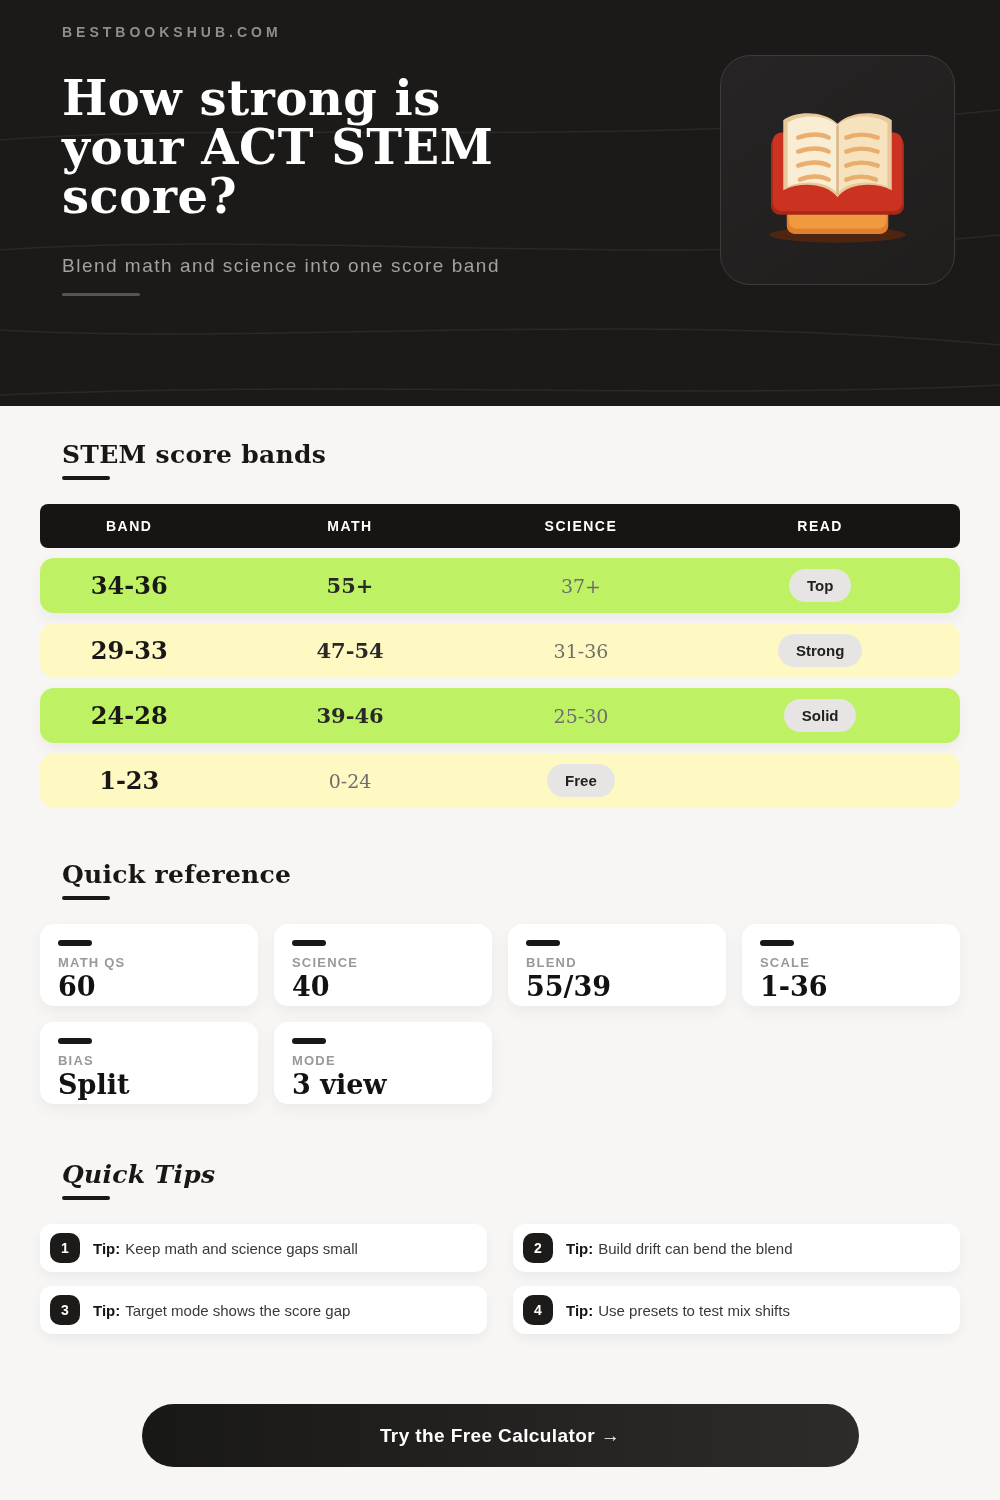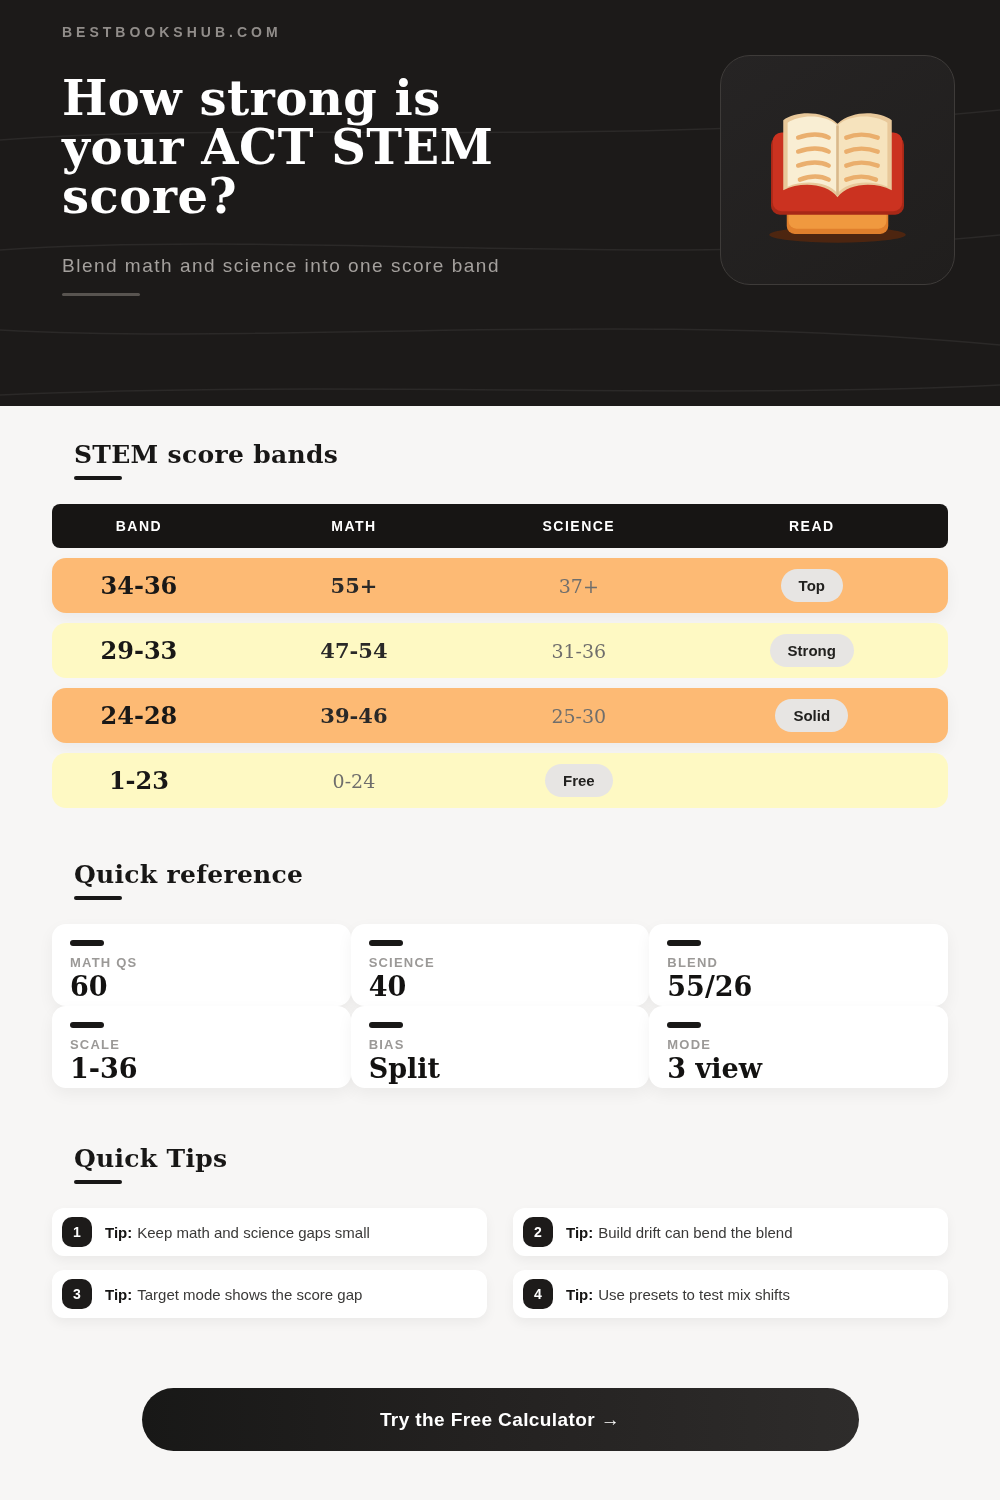--- a/index.html
+++ b/index.html
@@ -48,21 +48,21 @@
   .icon-tile {
     position:absolute; top:55px; right:45px;
     width:235px; height:230px;
     background:linear-gradient(145deg,#262424,#201e1d);
     border:1px solid #3e3b39;
     border-radius:30px;
     display:flex; align-items:center; justify-content:center;
   }
 
   
-  .content { padding:0 52px; }
+  .content { padding:0 40px; }
   .section-heading {
     color:#181716; font-size:25px; font-weight:bold; letter-spacing:.3px;
     margin-left:22px;
   }
   .heading-underline {
     width:48px; height:4px; background:#191817; border-radius:2px;
     margin:7px 0 0 22px;
   }
 
   
@@ -80,58 +80,58 @@
     color:#ffffff; font-size:14px; font-weight:bold;
     letter-spacing:1.5px; text-align:center;
   }
   .trow {
     height:55px; border-radius:14px;
     display:grid;
     grid-template-columns:19.4% 28.6% 21.6% 30.4%;
     align-items:center;
     margin-top:10px;
   }
-  .trow.white { background:#fdba74; box-shadow:0 6px 16px rgba(0,0,0,.05); }
+  .trow.white { background:#bef264; box-shadow:0 6px 16px rgba(0,0,0,.05); }
   .trow.gray  { background:#fef9c3; }
   .td { text-align:center; }
   .td-band { font-family:"DejaVu Serif", serif; font-weight:bold; font-size:24px; color:#191817; }
   .td-math { font-family:"DejaVu Serif", serif; font-weight:bold; font-size:21px; color:#2a2928; }
   .td-science { font-family:"DejaVu Serif", serif; font-size:19px; color:#6f6e6c; }
   .badge {
     display:inline-block;
     background:#e7e5e3; border-radius:999px;
     padding:8px 18px;
     font-size:15px; font-weight:bold; color:#22211f;
   }
 
   
   .ref-section .section-heading { padding-top:52px; }
   .ref-grid {
     margin-top:24px;
-    display:grid; grid-template-columns:1fr 1fr 1fr; 
+    display:grid; grid-template-columns:1fr 1fr 1fr 1fr; gap:16px;
   }
   .ref-card {
     background:#ffffff; border-radius:14px;
     box-shadow:0 6px 16px rgba(0,0,0,.05);
     padding:16px 18px 14px 18px;
     height:82px;
   }
   .ref-dash { width:34px; height:6px; background:#191817; border-radius:3px; }
   .ref-label {
     margin-top:9px;
     color:#9b9997; font-size:13px; font-weight:bold; letter-spacing:1.2px;
   }
   .ref-value {
     margin-top:1px;
     font-family:"DejaVu Serif", serif; font-weight:bold;
     font-size:27px; color:#131211;
   }
 
   
-  .tips-section .section-heading { padding-top:56px; }
+  .tips-section .section-heading { padding-top:56px;font-style:italic; }
   .tips-grid {
     margin-top:24px;
     display:grid; grid-template-columns:1fr 1fr;
     column-gap:26px; row-gap:14px;
   }
   .tip-card {
     background:#ffffff; border-radius:12px;
     box-shadow:0 5px 12px rgba(0,0,0,.05);
     height:48px;
     display:flex; align-items:center;
@@ -260,21 +260,21 @@
         <div class="ref-value">60</div>
       </div>
       <div class="ref-card">
         <div class="ref-dash"></div>
         <div class="ref-label">SCIENCE</div>
         <div class="ref-value">40</div>
       </div>
       <div class="ref-card">
         <div class="ref-dash"></div>
         <div class="ref-label">BLEND</div>
-        <div class="ref-value">55/26</div>
+        <div class="ref-value">55/39</div>
       </div>
       <div class="ref-card">
         <div class="ref-dash"></div>
         <div class="ref-label">SCALE</div>
         <div class="ref-value">1-36</div>
       </div>
       <div class="ref-card">
         <div class="ref-dash"></div>
         <div class="ref-label">BIAS</div>
         <div class="ref-value">Split</div>

